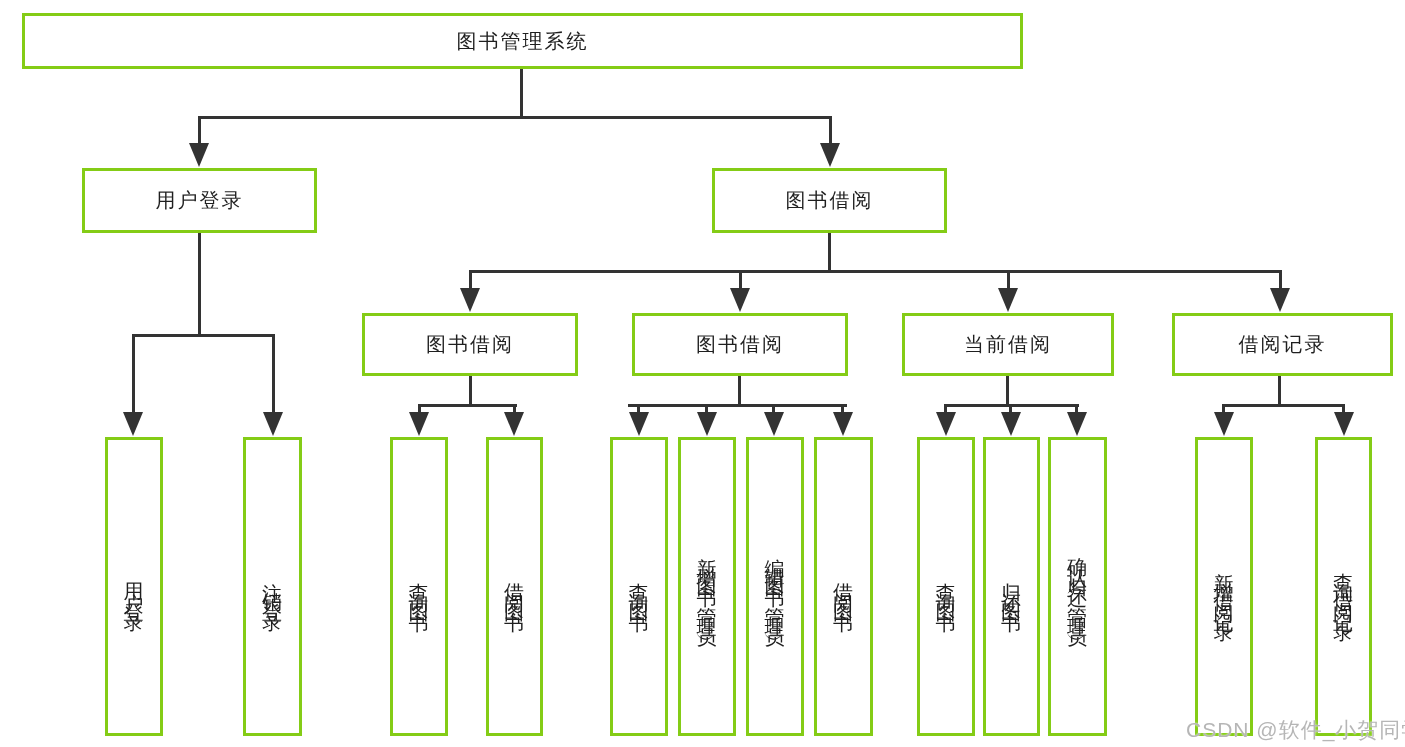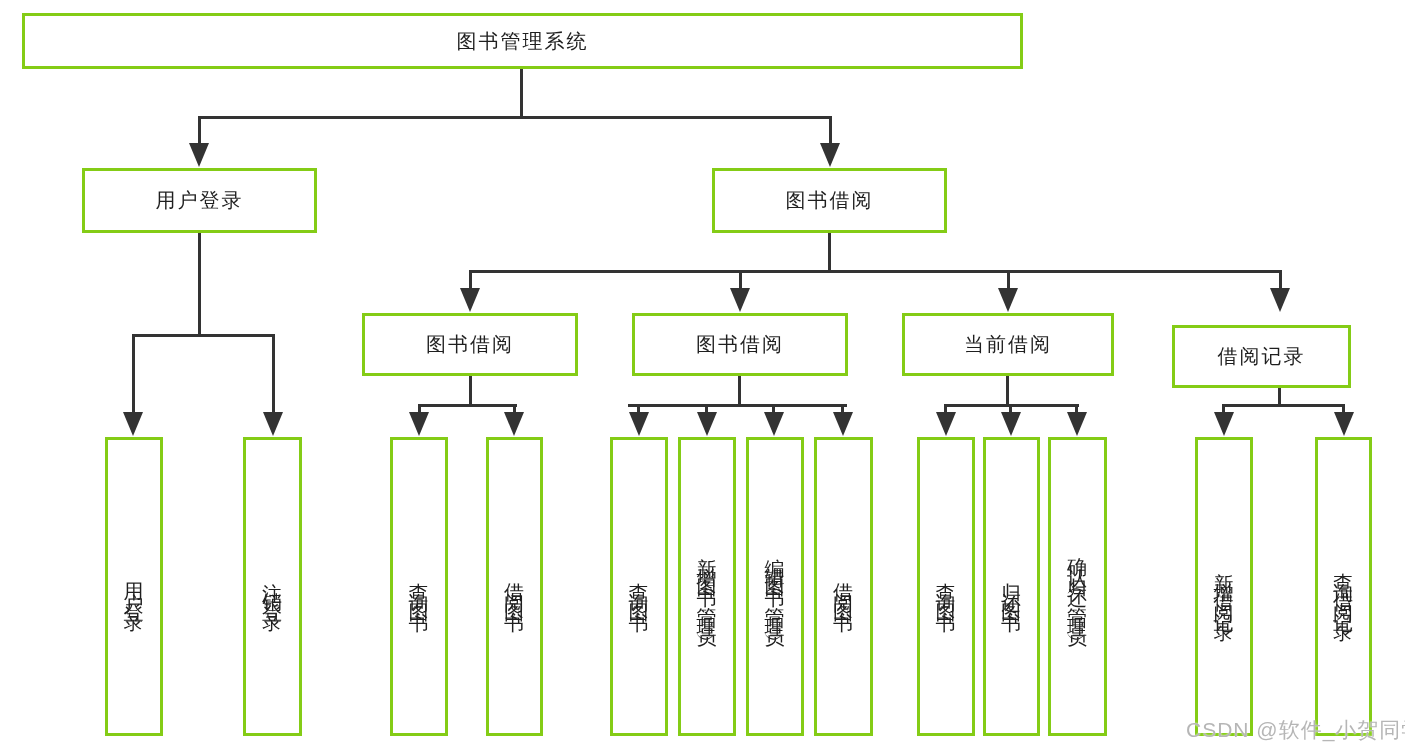--- a/index.html
+++ b/index.html
@@ -104,21 +104,21 @@
 
   <div class="box" style="left:362px;top:313px;width:216px;height:63px">
     <span class="lbl">图书借阅</span>
   </div>
   <div class="box" style="left:902px;top:313px;width:212px;height:63px">
     <span class="lbl">当前借阅</span>
   </div>
   <div class="box" style="left:632px;top:313px;width:216px;height:63px">
     <span class="lbl">图书借阅</span>
   </div>
-  <div class="box" style="left:1172px;top:325px;width:179px;height:63px">
+  <div class="box" style="left:1172px;top:313px;width:221px;height:63px">
     <span class="lbl">借阅记录</span>
   </div>
 
   <div class="box vbox" style="left:105px;top:437px;width:58px;height:299px">
     <span class="lbl">用户登录</span>
   </div>
   <div class="box vbox" style="left:243px;top:437px;width:59px;height:299px">
     <span class="lbl">注销登录</span>
   </div>
 

